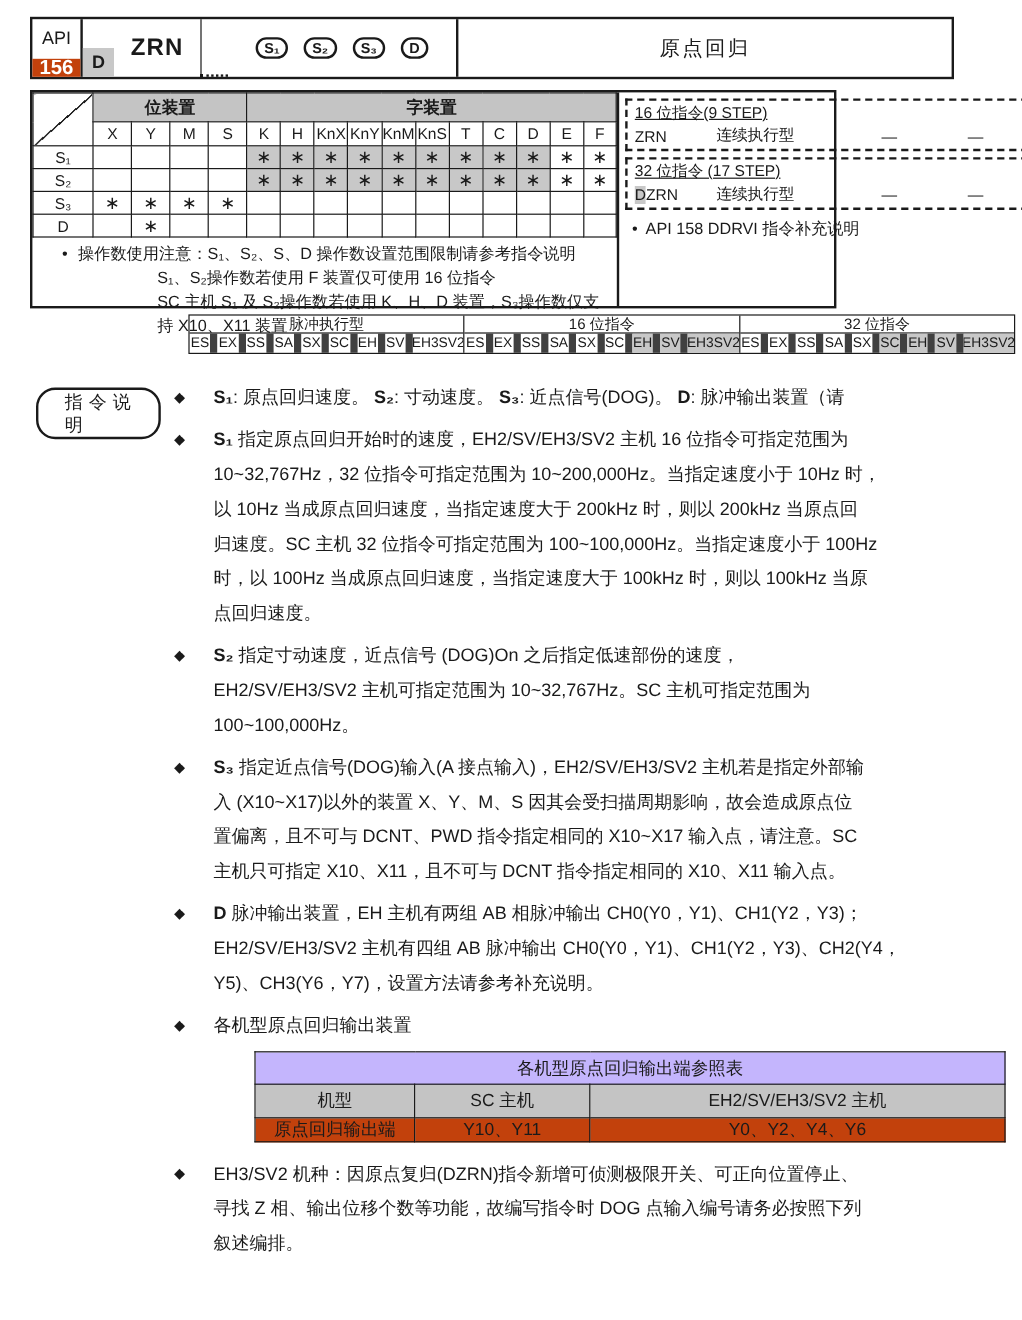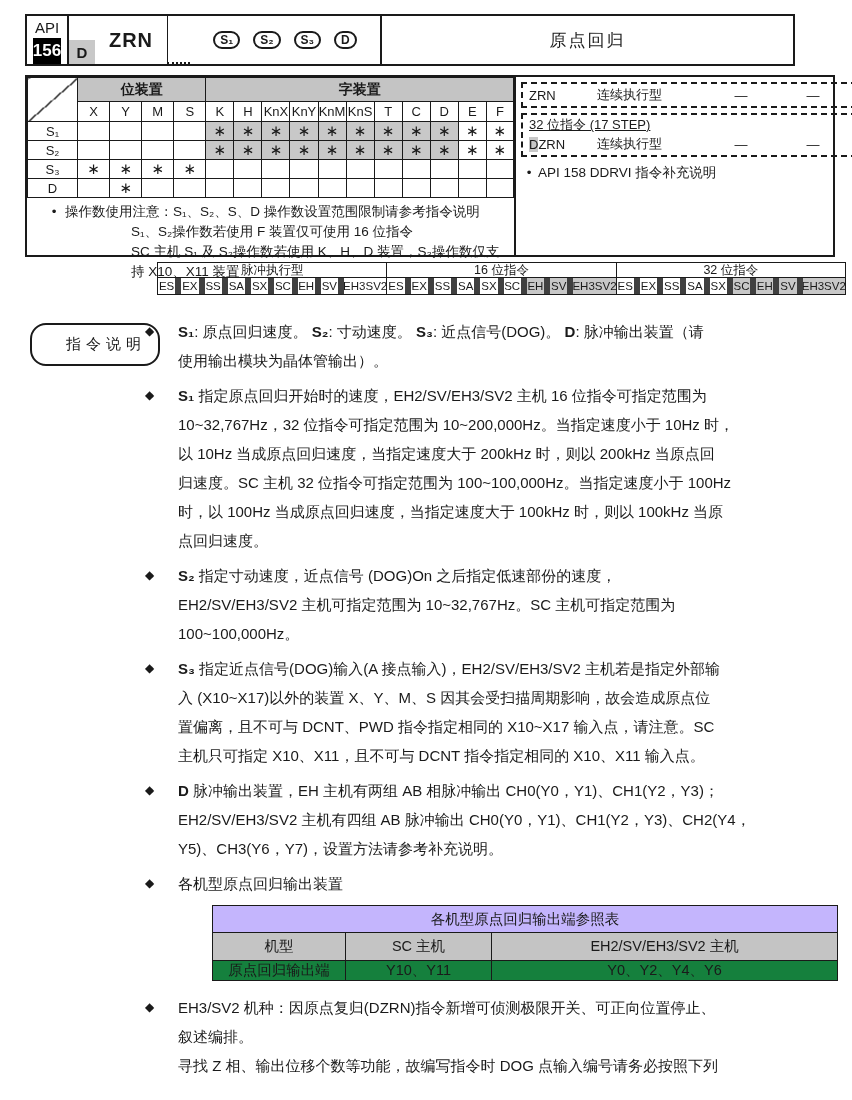--- a/index.html
+++ b/index.html
@@ -3,40 +3,40 @@
 <meta charset="utf-8">
 <style>
   * { margin:0; padding:0; box-sizing:border-box; }
   html,body { width:852px; height:1100px; background:#fff; color:#1a1a1a;
     font-family:"Liberation Sans","DejaVu Sans",sans-serif; }
   #page { position:relative; width:852px; height:1100px; background:#fff; overflow:hidden; }
 
   
   #top-header { position:absolute; left:25px; top:14px; width:770px; height:52px;
     border:2px solid #1a1a1a; display:flex; }
-  .api-cell { width:42px; border-right:2px solid #1a1a1a; display:flex; flex-direction:column;align-items:center; }
+  .api-cell { width:42px; border-right:2px solid #1a1a1a; display:flex; flex-direction:column; }
   .api-word { flex:1; display:flex; align-items:center; justify-content:center; font-size:15px; }
-  .api-num  { height:26px; background:#000000; color:#fff; font-weight:bold; font-size:17px;
+  .api-num  { height:15px; background:#c2410c; color:#fff; font-weight:bold; font-size:17px;
     display:flex; align-items:center; justify-content:center; }
   .d-cell { width:26px; display:flex; flex-direction:column; }
   .d-top { flex:1; }
   .d-flag { height:24px; background:#c8c8c8; font-weight:bold; font-size:15px;
     display:flex; align-items:center; justify-content:center; }
   .zrn-cell { width:72px; display:flex; align-items:center; justify-content:center;
     font-weight:bold; font-size:20px; letter-spacing:1px; }
   .gap-cell { width:23px; border-bottom:2px dotted #1a1a1a; border-left:1px solid #1a1a1a; }
   .operand-cell { width:192px; border-right:2px solid #1a1a1a; display:flex;
     align-items:center; justify-content:center; gap:13px; }
   .oval { border:2px solid #1a1a1a; border-radius:10px; padding:0 5px; height:18px;
     font-weight:bold; font-size:12px; display:flex; align-items:center; justify-content:center; }
   .title-cell { flex:1; display:flex; align-items:center; justify-content:center;
     font-size:17px; letter-spacing:2px; }
 
   
-  #section2 { position:absolute; left:25px; top:75px; width:810px; height:182px;
+  #section2 { position:absolute; left:25px; top:75px; width:672px; height:182px;
     border:2px solid #1a1a1a; display:flex; }
   #sec2-left { width:487px; display:flex; flex-direction:column; }
   #sec2-right { flex:1; border-left:2px solid #1a1a1a; padding:5px 0 0 4px; position:relative; }
 
   table.dev { border-collapse:collapse; width:487px; table-layout:fixed; }
   table.dev td { border:1px solid #1a1a1a; text-align:center; font-size:13px; height:18px;
     overflow:hidden; }
   table.dev tr.h1 td { height:24px; font-weight:bold; font-size:14px; background:#c4c4c4; }
   table.dev tr.h2 td { height:20px; font-size:13px; }
   td.corner { background:
@@ -71,35 +71,35 @@
   .exec-title { height:15px; border-bottom:1px solid #1a1a1a; text-align:center;
     font-size:12.5px; line-height:14px; }
   .exec-row { flex:1; display:flex; }
   .exec-cell { flex:1; border-right:6px solid #404040; font-size:11.5px;
     display:flex; align-items:center; justify-content:center; overflow:hidden; }
   .exec-cell:last-child { border-right:none; }
   .exec-cell.wide { flex:2.45; }
   .exec-cell.hl { background:#c8c8c8; }
 
   
-  #explain-box { position:absolute; left:30px; top:323px; width:130px; height:43px;
+  #explain-box { position:absolute; left:30px; top:323px; width:104px; height:43px;
     border:2px solid #1a1a1a; border-radius:16px; display:flex; align-items:center;
     justify-content:center; font-size:15px; letter-spacing:5px; padding-left:22px; }
 
   #body { position:absolute; left:178px; top:317px; width:662px; }
   .bullet { position:relative; margin-bottom:6px; font-size:15px; line-height:29px; }
   .bullet .diamond-icon { position:absolute; left:-33px; top:0; font-size:12px; }
   .bullet .line { white-space:nowrap; }
   .bullet b { font-weight:bold; }
 
   table.out { border-collapse:collapse; width:625px; margin:7px 0 12px 34px; table-layout:fixed; }
   table.out td { border:1px solid #1a1a1a; text-align:center; font-size:14.5px; }
   table.out tr.t td { background:#c4b5fd; height:27px; }
   table.out tr.h td { background:#c4c4c4; height:28px; }
-  table.out tr.d td { height:15px; background:#15803d; }
+  table.out tr.d td { height:15px; background:#c2410c; }
 </style>
 </head>
 <body>
 
 <div id="page">
 
   <div id="top-header">
     <div class="api-cell">
       <div class="api-word">API</div>
       <div class="api-num">156</div>
@@ -245,20 +245,21 @@
           <span>
             <span>操作数使用注意：</span><span>S₁、S₂、S、D 操作数设置范围限制请参考指令说明</span>
           </span>
         </div>
         <div class="cont">S₁、S₂操作数若使用 F 装置仅可使用 16 位指令</div>
         <div class="cont">SC 主机 S₁ 及 S₂操作数若使用 K、H、D 装置，S₃操作数仅支持 X10、X11 装置</div>
       </div>
     </div>
     <div id="sec2-right">
       <div class="step-box">
+        <div class="step-head">16 位指令(9 STEP)</div>
         <div class="step-row">
           <span class="step-mn">ZRN</span>
           <span class="step-type">连续执行型</span>
           <span class="step-dash">—</span>
           <span class="step-dash">—</span>
         </div>
       </div>
       <div class="step-box">
         <div class="step-head">32 位指令 (17 STEP)</div>
         <div class="step-row">
@@ -322,21 +323,20 @@
       </div>
     </div>
 
   <div id="explain-box">指令说明</div>
 
   <div id="body">
     <div id="bullets-a">
         <div class="bullet">
           <span class="diamond-icon">◆</span>
           <div class="line"><span></span><b>S₁</b><span>: 原点回归速度。 </span><b>S₂</b><span>: 寸动速度。 </span><b>S₃</b><span>: 近点信号(DOG)。 </span><b>D</b><span>: 脉冲输出装置（请</span></div>
-          <div class="line"><span>使用输出模块为晶体管输出）。</span></div>
         </div>
         <div class="bullet">
           <span class="diamond-icon">◆</span>
           <div class="line"><span></span><b>S₁</b><span> 指定原点回归开始时的速度，EH2/SV/EH3/SV2 主机 16 位指令可指定范围为</span></div>
           <div class="line"><span>10~32,767Hz，32 位指令可指定范围为 10~200,000Hz。当指定速度小于 10Hz 时，</span></div>
           <div class="line"><span>以 10Hz 当成原点回归速度，当指定速度大于 200kHz 时，则以 200kHz 当原点回</span></div>
           <div class="line"><span>归速度。SC 主机 32 位指令可指定范围为 100~100,000Hz。当指定速度小于 100Hz</span></div>
           <div class="line"><span>时，以 100Hz 当成原点回归速度，当指定速度大于 100kHz 时，则以 100kHz 当原</span></div>
           <div class="line"><span>点回归速度。</span></div>
         </div>
@@ -385,19 +385,19 @@
             <td>原点回归输出端</td>
             <td>Y10、Y11</td>
             <td>Y0、Y2、Y4、Y6</td>
           </tr>
         </tbody>
     </table>
     <div id="bullets-b">
         <div class="bullet">
           <span class="diamond-icon">◆</span>
           <div class="line"><span>EH3/SV2 机种：因原点复归(DZRN)指令新增可侦测极限开关、可正向位置停止、</span></div>
+          <div class="line"><span>寻找 Z 相、输出位移个数等功能，故编写指令时 DOG 点输入编号请务必按照下列</span></div>
           <div class="line"><span>叙述编排。</span></div>
-          <div class="line"><span>寻找 Z 相、输出位移个数等功能，故编写指令时 DOG 点输入编号请务必按照下列</span></div>
         </div>
       </div>
   </div>
 
 </div>
 
 </body></html>

